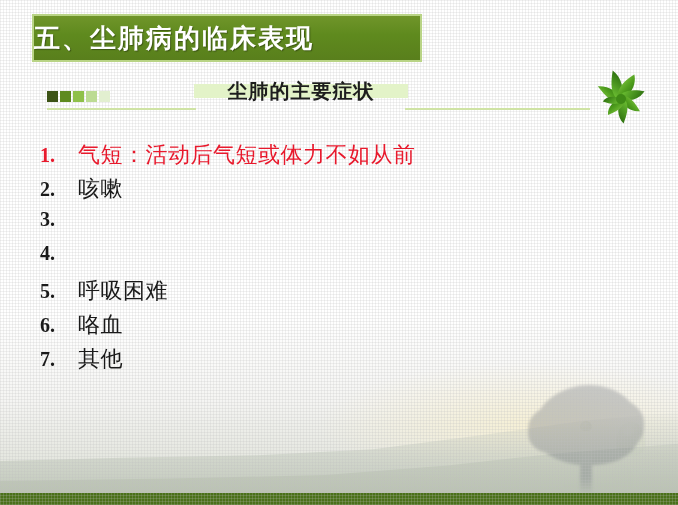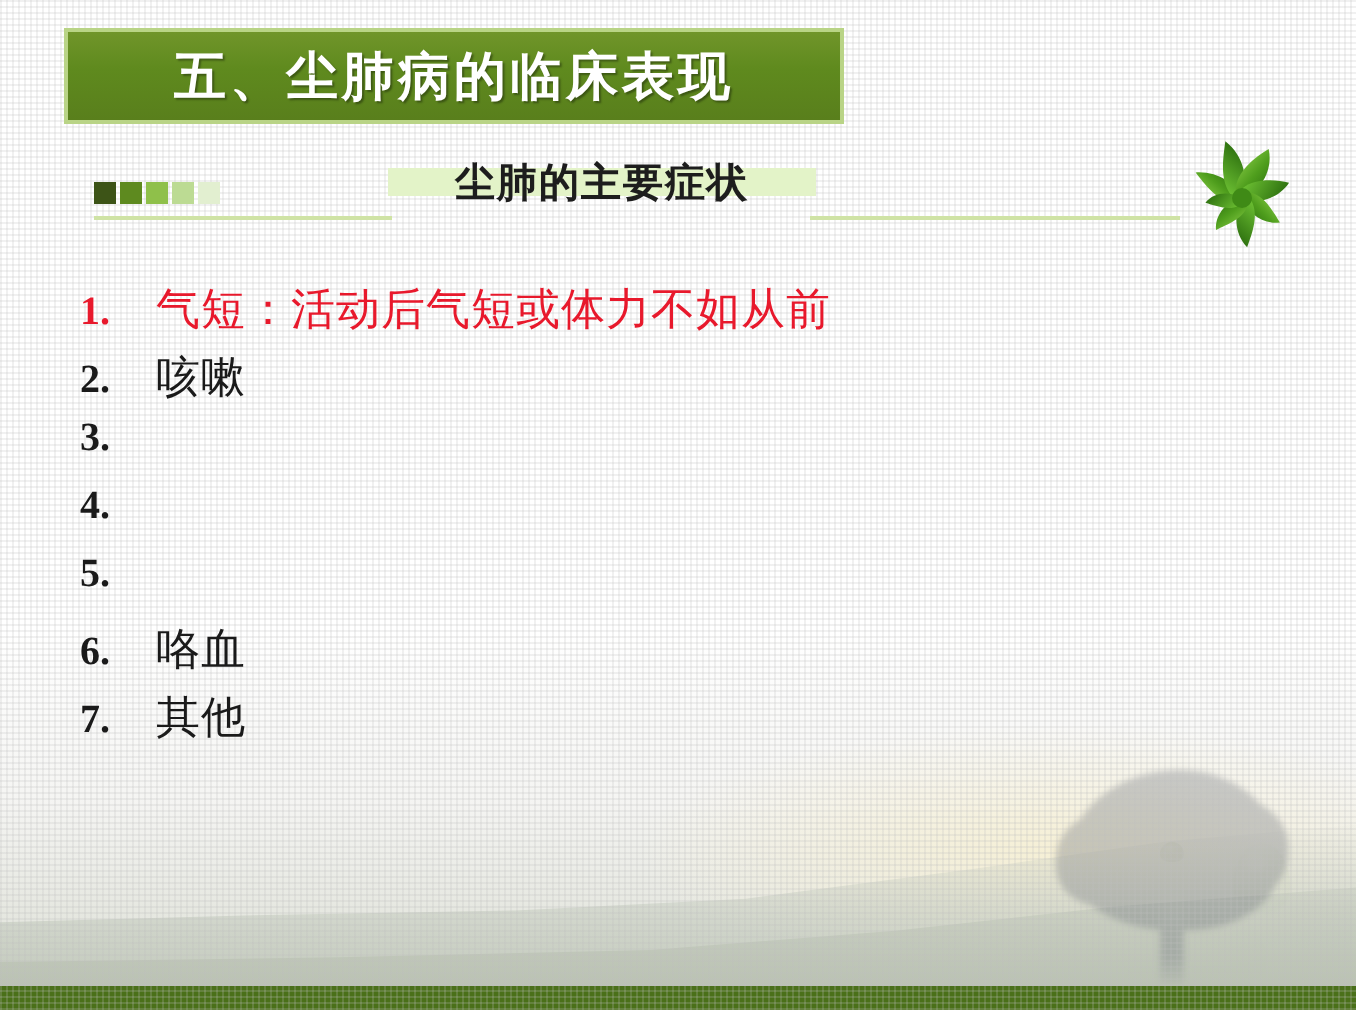--- a/index.html
+++ b/index.html
@@ -154,21 +154,21 @@
     position: absolute;
     left: 32px;
     top: 14px;
     width: 390px;
     height: 48px;
     background: linear-gradient(180deg, #70952a 0%, #5f8a1e 42%, #597f1c 100%);
     border: 2px solid #b9d486;
     box-sizing: border-box;
     display: flex;
     align-items: center;
-    justify-content: center;
+    justify-content: flex-start;
     z-index: 8;
   }
   .title-text {
     color: #ffffff;
     font-size: 26px;
     font-weight: bold;
     letter-spacing: 2px;
     font-family: "DejaVu Serif", "Liberation Serif", serif;
     text-shadow: 1px 1px 1px rgba(0,0,0,.35);
     white-space: nowrap;
@@ -380,20 +380,21 @@
     <div class="sym-item">
       <span class="sym-num">3.</span>
     </div>
 
     <div class="sym-item">
       <span class="sym-num">4.</span>
     </div>
 
     <div class="sym-item">
       <span class="sym-num">5.</span>
+      <span class="sym-text">呼吸困难</span>
     </div>
 
     <div class="sym-item">
       <span class="sym-num">6.</span>
       <span class="sym-text">咯血</span>
     </div>
 
     <div class="sym-item">
       <span class="sym-num">7.</span>
       <span class="sym-text">其他</span>

